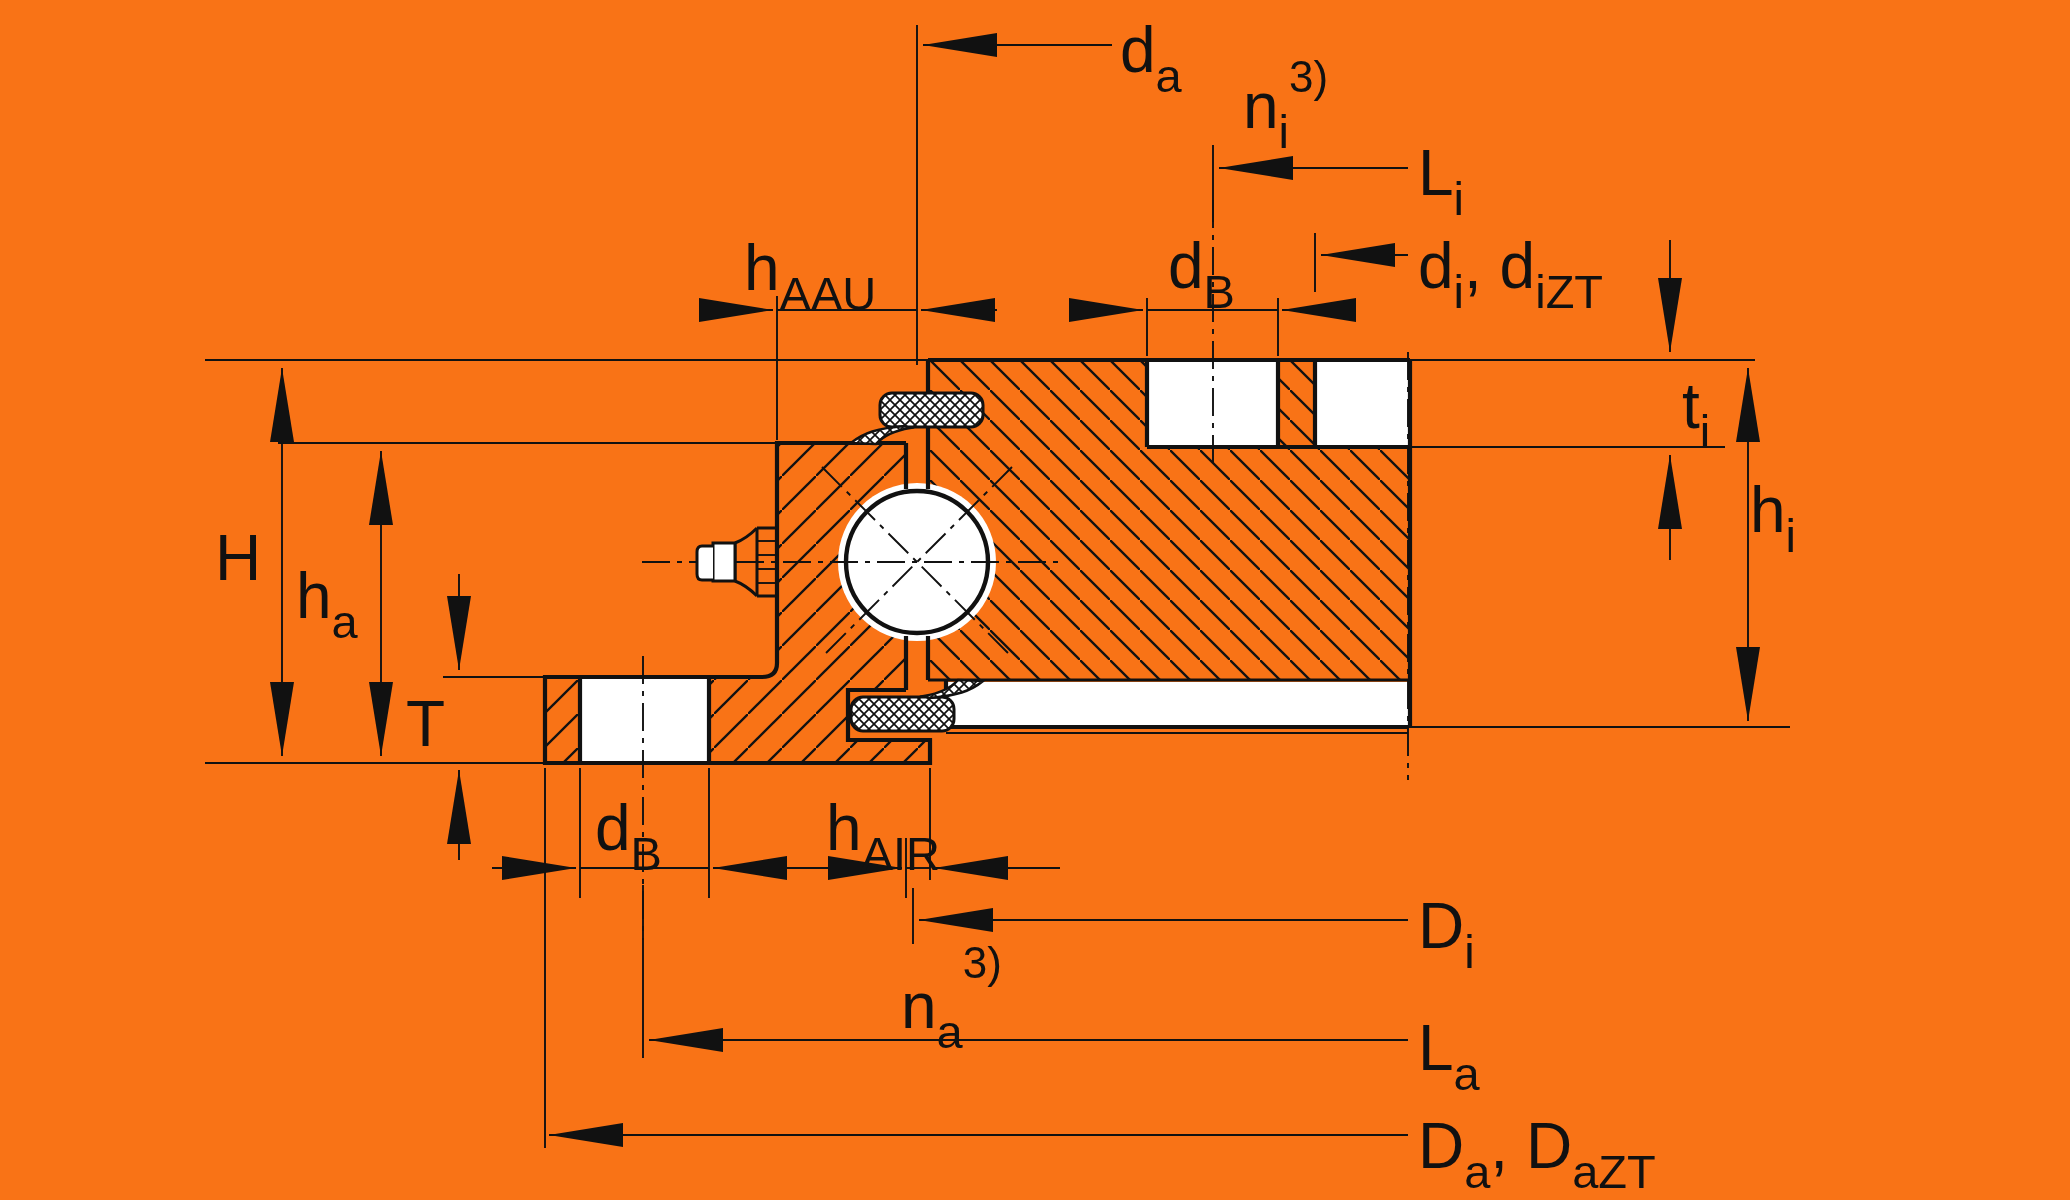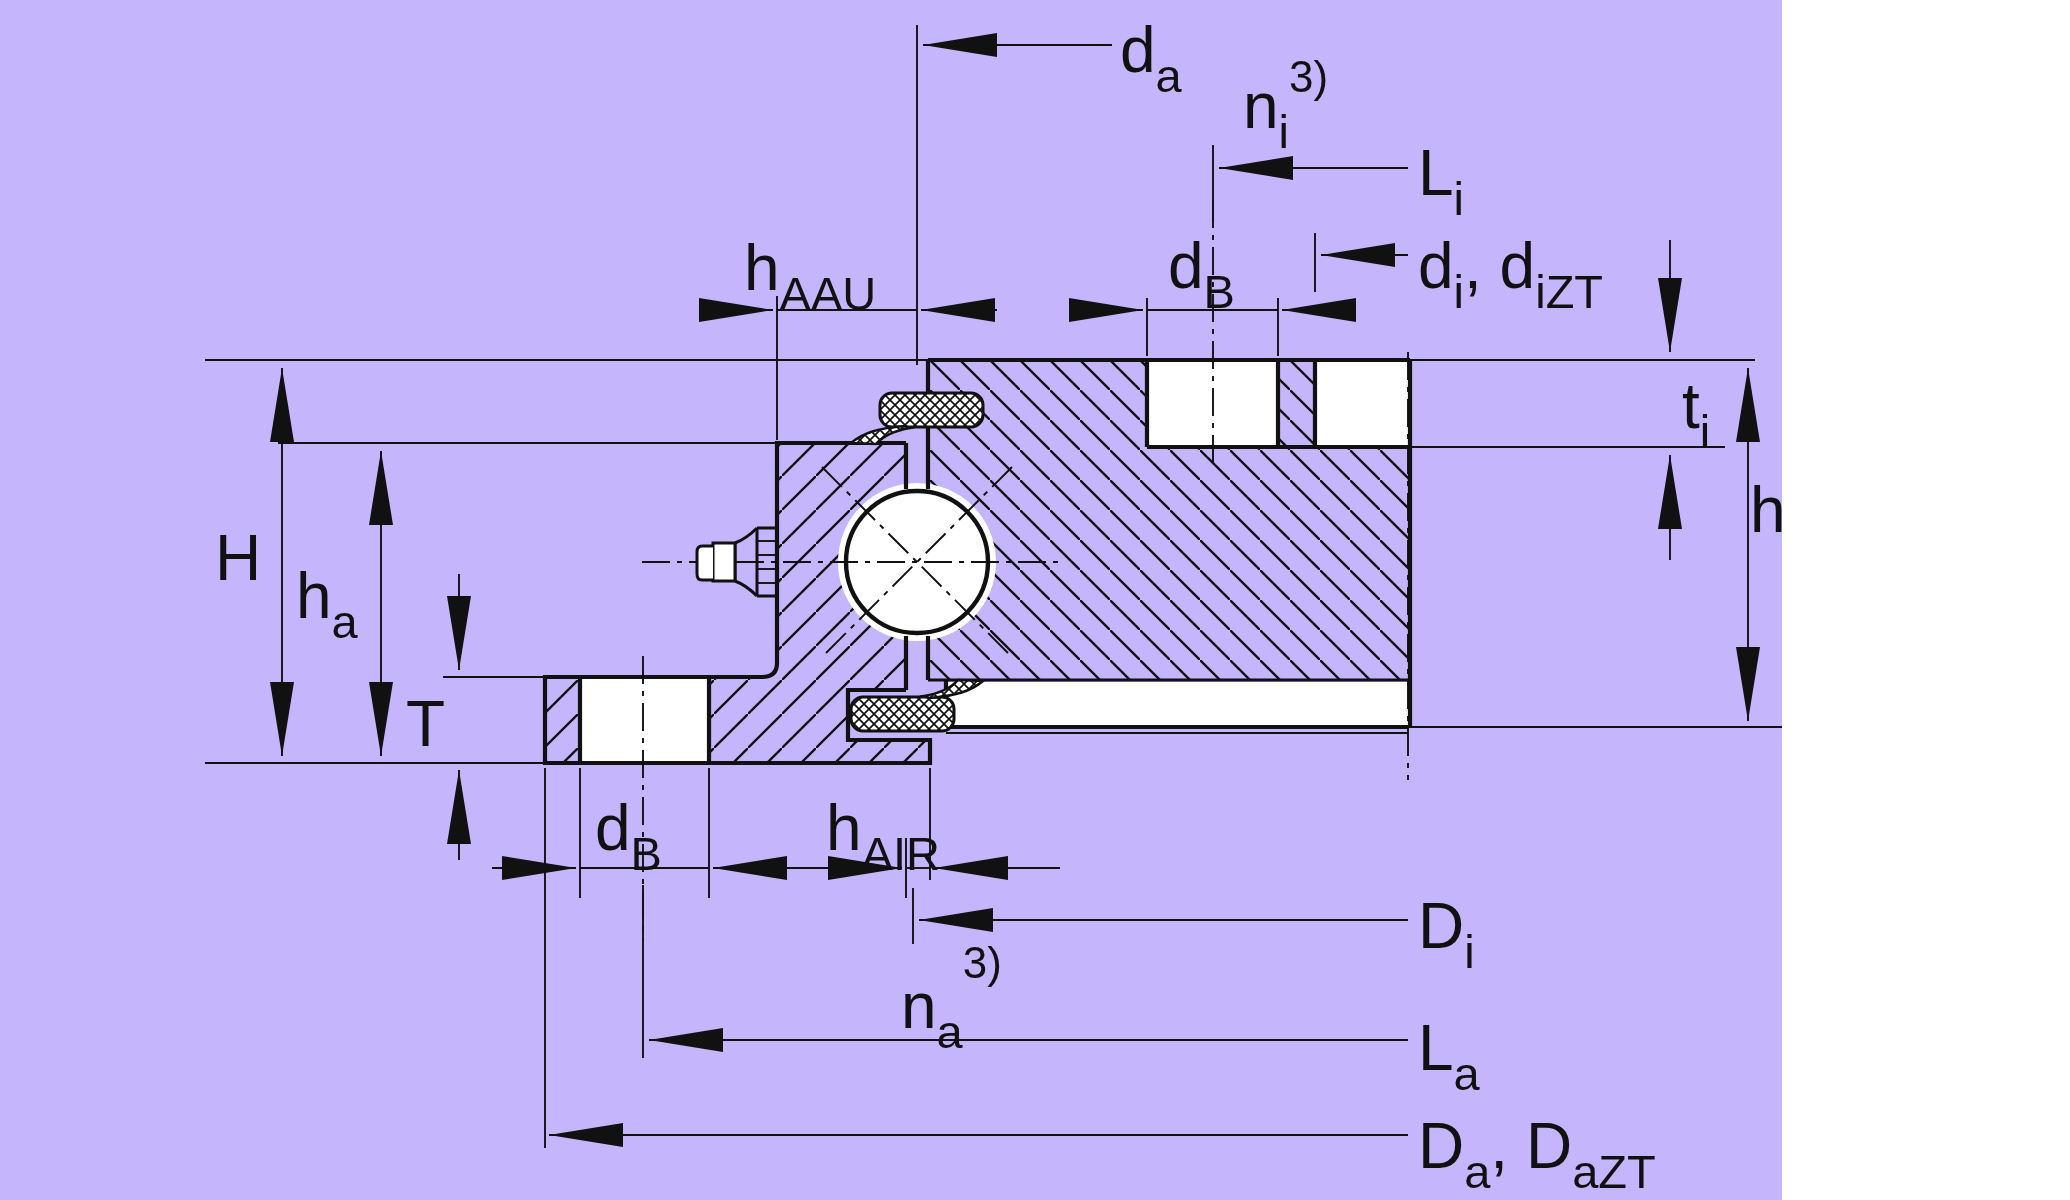--- a/index.html
+++ b/index.html
@@ -1,16 +1,16 @@
 <!DOCTYPE html>
 <html style="--ink: #111111;"><head>
 <meta charset="utf-8">
 <style>
   html,body{margin:0;padding:0;background:#fff;}
-  .stage{width:1782px;height:1200px;position:relative;background:#c4b5fd;overflow:hidden;}
+  .stage{width:2070px;height:1200px;position:relative;background:#f97316;overflow:hidden;}
   svg{display:block;}
   text{font-family:"Liberation Sans","DejaVu Sans",sans-serif;fill:var(--ink,#111);}
   .lbl{font-size:64px;}
   .sub{font-size:47px;}
   .sup{font-size:44px;}
   .thin{stroke:var(--ink,#111);stroke-width:1.9;fill:none;}
   .med{stroke:var(--ink,#111);stroke-width:3;fill:none;}
   .bold{stroke:var(--ink,#111);stroke-width:4.2;fill:none;}
   .dashdot{stroke:var(--ink,#111);stroke-width:1.9;fill:none;stroke-dasharray:28 7 5 7;}
   .erase{fill:#fff;stroke:none;}

